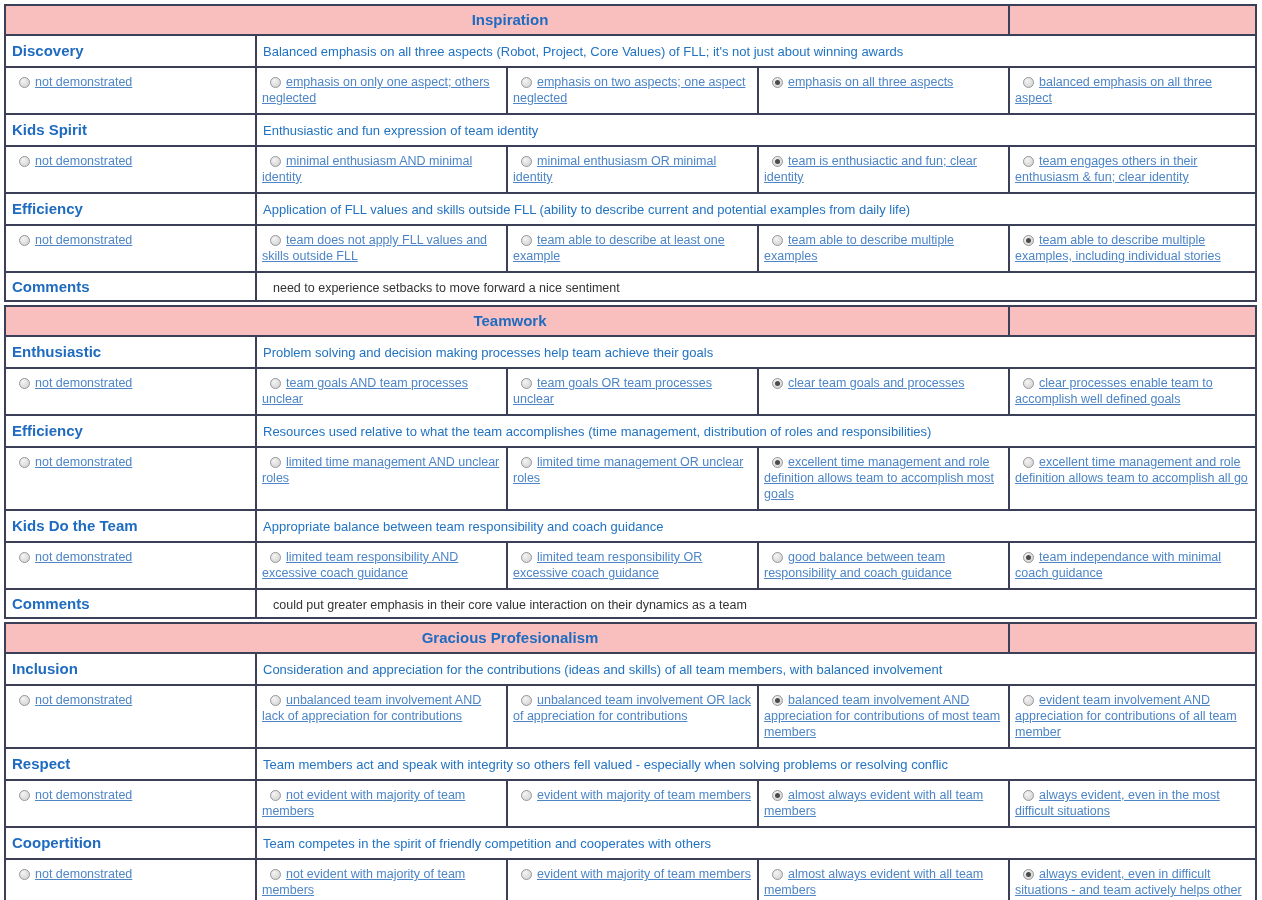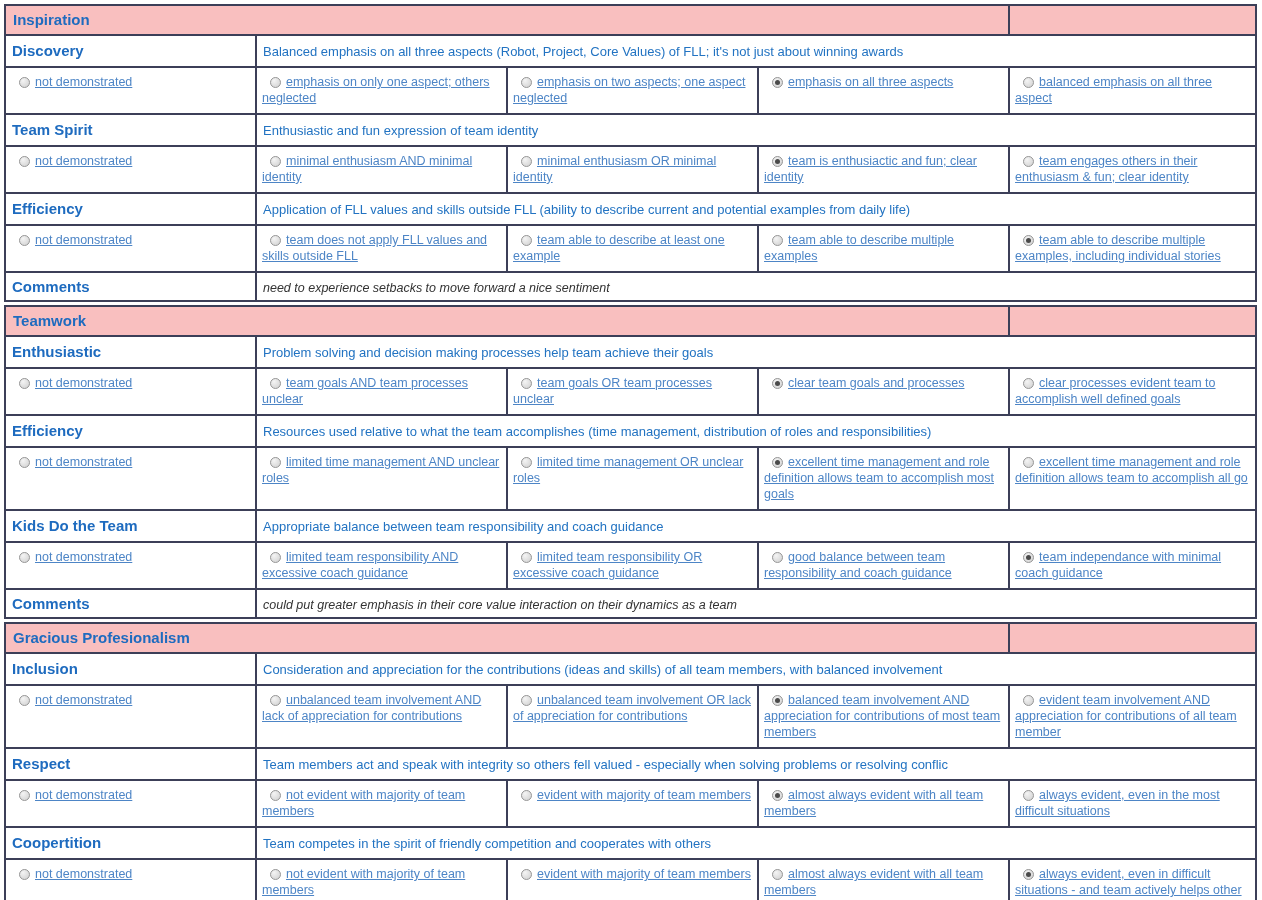--- a/index.html
+++ b/index.html
@@ -10,21 +10,21 @@
   }
   table.rubric{
     width:1251px;border-collapse:collapse;table-layout:fixed;
     margin:0 0 3px 0;
   }
   table.rubric td{
     border:2px solid #3c3f58;
     vertical-align:top;overflow:hidden;
   }
   
-  tr.sec-header td{background:#f9bfbf;height:26px;vertical-align:middle;}
+  tr.sec-header td{background:#f9bfbf;height:26px;vertical-align:middle;text-align:center;}
   .sec-title{
     color:#1e6bbf;font-weight:bold;font-size:15px;padding-left:6px;display:inline-block;
   }
   
   tr.crit-row td{height:24px;vertical-align:middle;}
   td.name{padding:3px 4px 3px 6px;}
   td.name .nm{color:#1e6bbf;font-weight:bold;font-size:15px;}
   td.desc{padding:3px 4px 3px 6px;}
   td.desc .ds{color:#2273c2;font-weight:normal;font-size:13px;}
   
@@ -38,21 +38,21 @@
     background:radial-gradient(circle at 35% 30%, #f4f4f4, #cfcfcf);
     border:1px solid #979797;box-sizing:border-box;
     margin:0 5px -2px 8px;position:relative;
   }
   .radio[data-checked="true"]::after{
     content:"";position:absolute;left:2px;top:2px;width:5px;height:5px;
     border-radius:50%;background:#4a4a4a;
   }
   
   tr.cmt-row td{height:21px;vertical-align:middle;}
-  td.cmtv{padding:3px 4px 3px 6px;font-style:italic;}
+  td.cmtv{padding:3px 4px 3px 16px;}
   td.cmtv .cm{color:#333;font-size:12.5px;}
 </style>
 </head>
 <body>
 
 <div class="page">
 
   <table class="rubric">
     <colgroup>
         <col style="width:251px">
@@ -73,21 +73,21 @@
     </tr>
     <tr class="opts-row">
       <td class="opt"><span class="radio" data-checked="false"></span><span>not demonstrated</span></td>
       <td class="opt"><span class="radio" data-checked="false"></span><span>emphasis on only one aspect; others neglected</span></td>
       <td class="opt"><span class="radio" data-checked="false"></span><span>emphasis on two aspects; one aspect neglected</span></td>
       <td class="opt"><span class="radio" data-checked="true"></span><span>emphasis on all three aspects</span></td>
       <td class="opt"><span class="radio" data-checked="false"></span><span>balanced emphasis on all three aspect</span></td>
     </tr>
 
     <tr class="crit-row">
-      <td class="name"><span class="nm">Team Spirit</span></td>
+      <td class="name"><span class="nm">Kids Spirit</span></td>
       <td class="desc" colspan="4"><span class="ds">Enthusiastic and fun expression of team identity</span></td>
     </tr>
     <tr class="opts-row">
       <td class="opt"><span class="radio" data-checked="false"></span><span>not demonstrated</span></td>
       <td class="opt"><span class="radio" data-checked="false"></span><span>minimal enthusiasm AND minimal identity</span></td>
       <td class="opt"><span class="radio" data-checked="false"></span><span>minimal enthusiasm OR minimal identity</span></td>
       <td class="opt"><span class="radio" data-checked="true"></span><span>team is enthusiactic and fun; clear identity</span></td>
       <td class="opt"><span class="radio" data-checked="false"></span><span>team engages others in their enthusiasm &amp; fun; clear identity</span></td>
     </tr>
 
@@ -126,21 +126,21 @@
 
     <tr class="crit-row">
       <td class="name"><span class="nm">Enthusiastic</span></td>
       <td class="desc" colspan="4"><span class="ds">Problem solving and decision making processes help team achieve their goals</span></td>
     </tr>
     <tr class="opts-row">
       <td class="opt"><span class="radio" data-checked="false"></span><span>not demonstrated</span></td>
       <td class="opt"><span class="radio" data-checked="false"></span><span>team goals AND team processes unclear</span></td>
       <td class="opt"><span class="radio" data-checked="false"></span><span>team goals OR team processes unclear</span></td>
       <td class="opt"><span class="radio" data-checked="true"></span><span>clear team goals and processes</span></td>
-      <td class="opt"><span class="radio" data-checked="false"></span><span>clear processes evident team to accomplish well defined goals</span></td>
+      <td class="opt"><span class="radio" data-checked="false"></span><span>clear processes enable team to accomplish well defined goals</span></td>
     </tr>
 
     <tr class="crit-row">
       <td class="name"><span class="nm">Efficiency</span></td>
       <td class="desc" colspan="4"><span class="ds">Resources used relative to what the team accomplishes (time management, distribution of roles and responsibilities)</span></td>
     </tr>
     <tr class="opts-row">
       <td class="opt"><span class="radio" data-checked="false"></span><span>not demonstrated</span></td>
       <td class="opt"><span class="radio" data-checked="false"></span><span>limited time management AND unclear roles</span></td>
       <td class="opt"><span class="radio" data-checked="false"></span><span>limited time management OR unclear roles</span></td>

